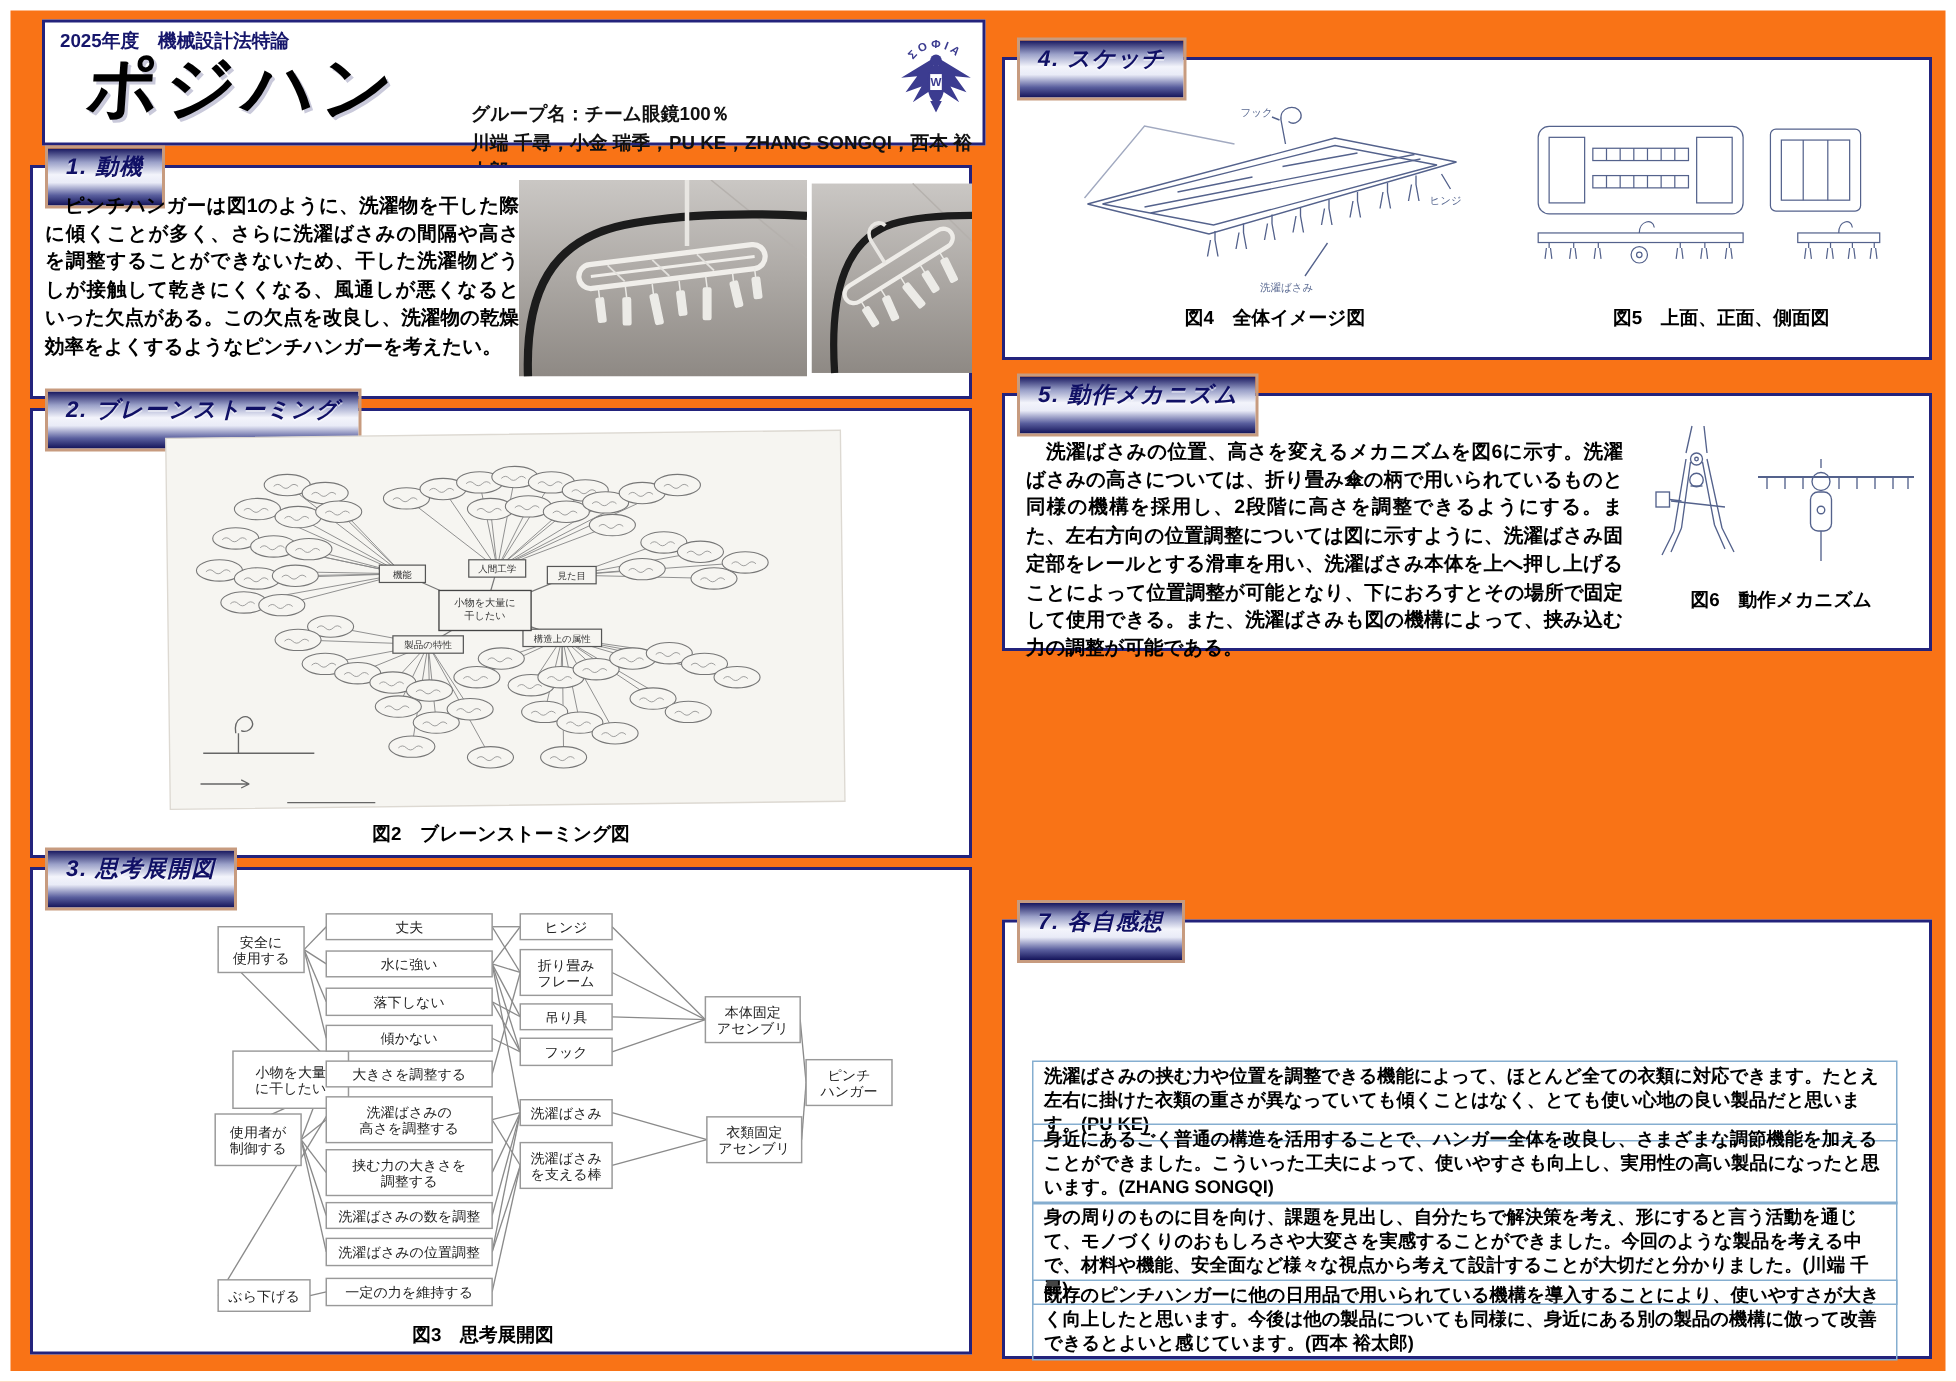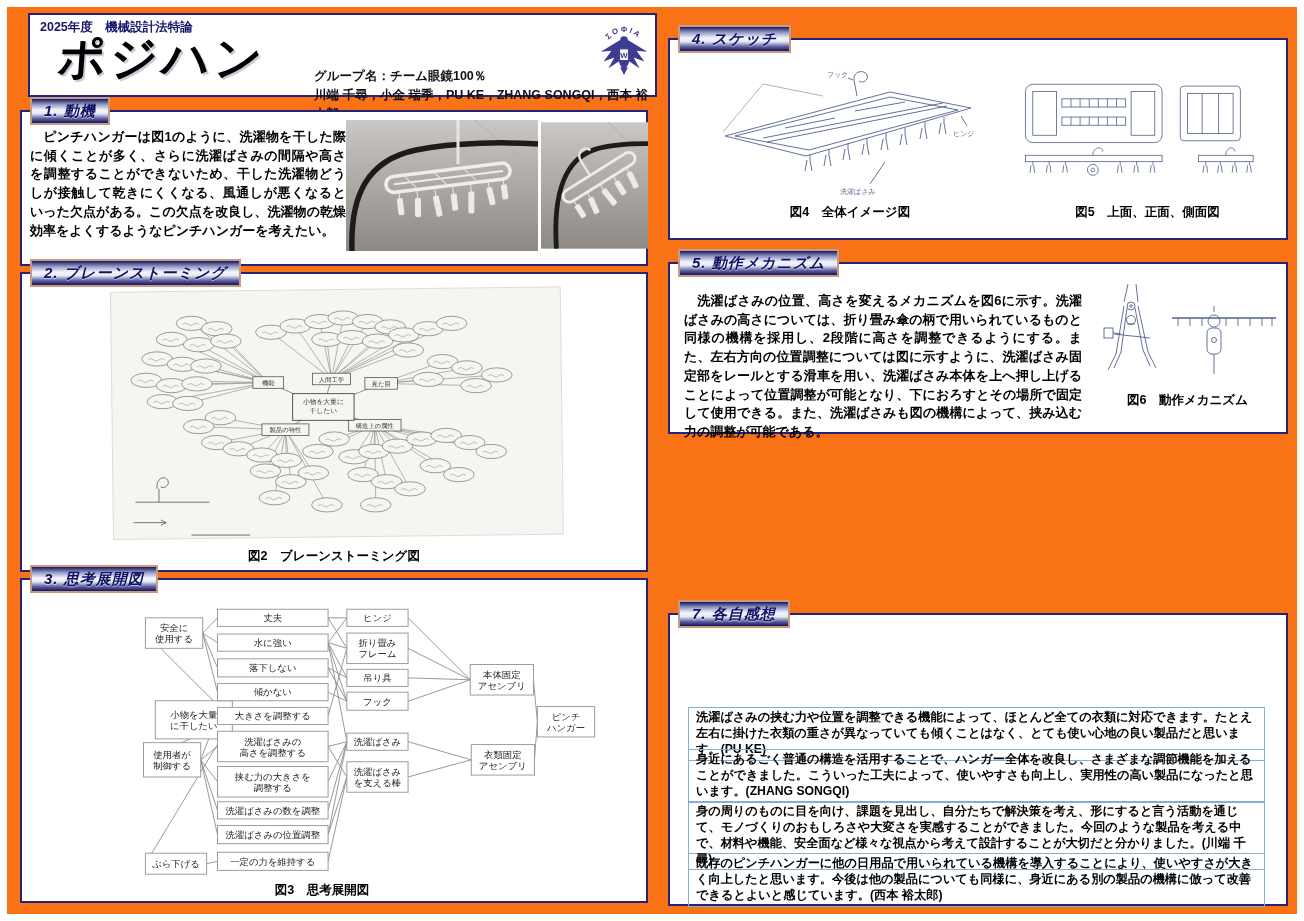--- a/index.html
+++ b/index.html
@@ -3,21 +3,21 @@
 <meta charset="utf-8">
 <style>
   html,body{margin:0;padding:0;background:#ffffff;}
   body{width:1304px;height:921px;position:relative;overflow:hidden;
        font-family:"Liberation Sans","DejaVu Sans",sans-serif;}
   .page{position:absolute;left:7px;top:7px;width:1290px;height:907px;background:#f97316;}
   .panel{position:absolute;background:#ffffff;border:2px solid #23237c;box-sizing:border-box;}
   .hd{position:absolute;top:-15px;left:8px;
       background:linear-gradient(180deg,#17175f 0%,#9aa0c8 24%,#f3f4fb 46%,#e9ebf7 60%,#5a5f9e 82%,#14145a 100%);
       border:2px solid #c79b7f;color:#101065;font-weight:bold;font-style:italic;
-      font-size:15px;padding:3px 12px 2px;letter-spacing:1px;white-space:nowrap;
+      font-size:15px;padding:3px 12px 16px;letter-spacing:1px;white-space:nowrap;
       text-shadow:0 1px 0 rgba(255,255,255,.5);}
   .bt{font-size:13px;font-weight:bold;line-height:1.44;color:#000;text-align:justify;}
   .cap{font-size:12.5px;font-weight:bold;color:#000;text-align:center;}
   .cmt{position:absolute;left:18px;width:577px;border:1px solid #85aed0;padding:2px 7px;
        font-size:12.2px;font-weight:bold;line-height:1.3;color:#000;box-sizing:border-box;}
   .hdr-course{position:absolute;left:10px;top:4px;font-size:12.5px;font-weight:bold;color:#16166b;}
   .hdr-title{position:absolute;left:28px;top:12px;font-size:47px;font-weight:900;color:#000;
        transform:skewX(-4deg);letter-spacing:4px;text-shadow:2px 2px 0 rgba(100,100,150,.35);}
   .hdr-group{position:absolute;left:284px;top:52px;font-size:12.5px;font-weight:bold;color:#111;line-height:1.5;}
   svg{display:block;}

